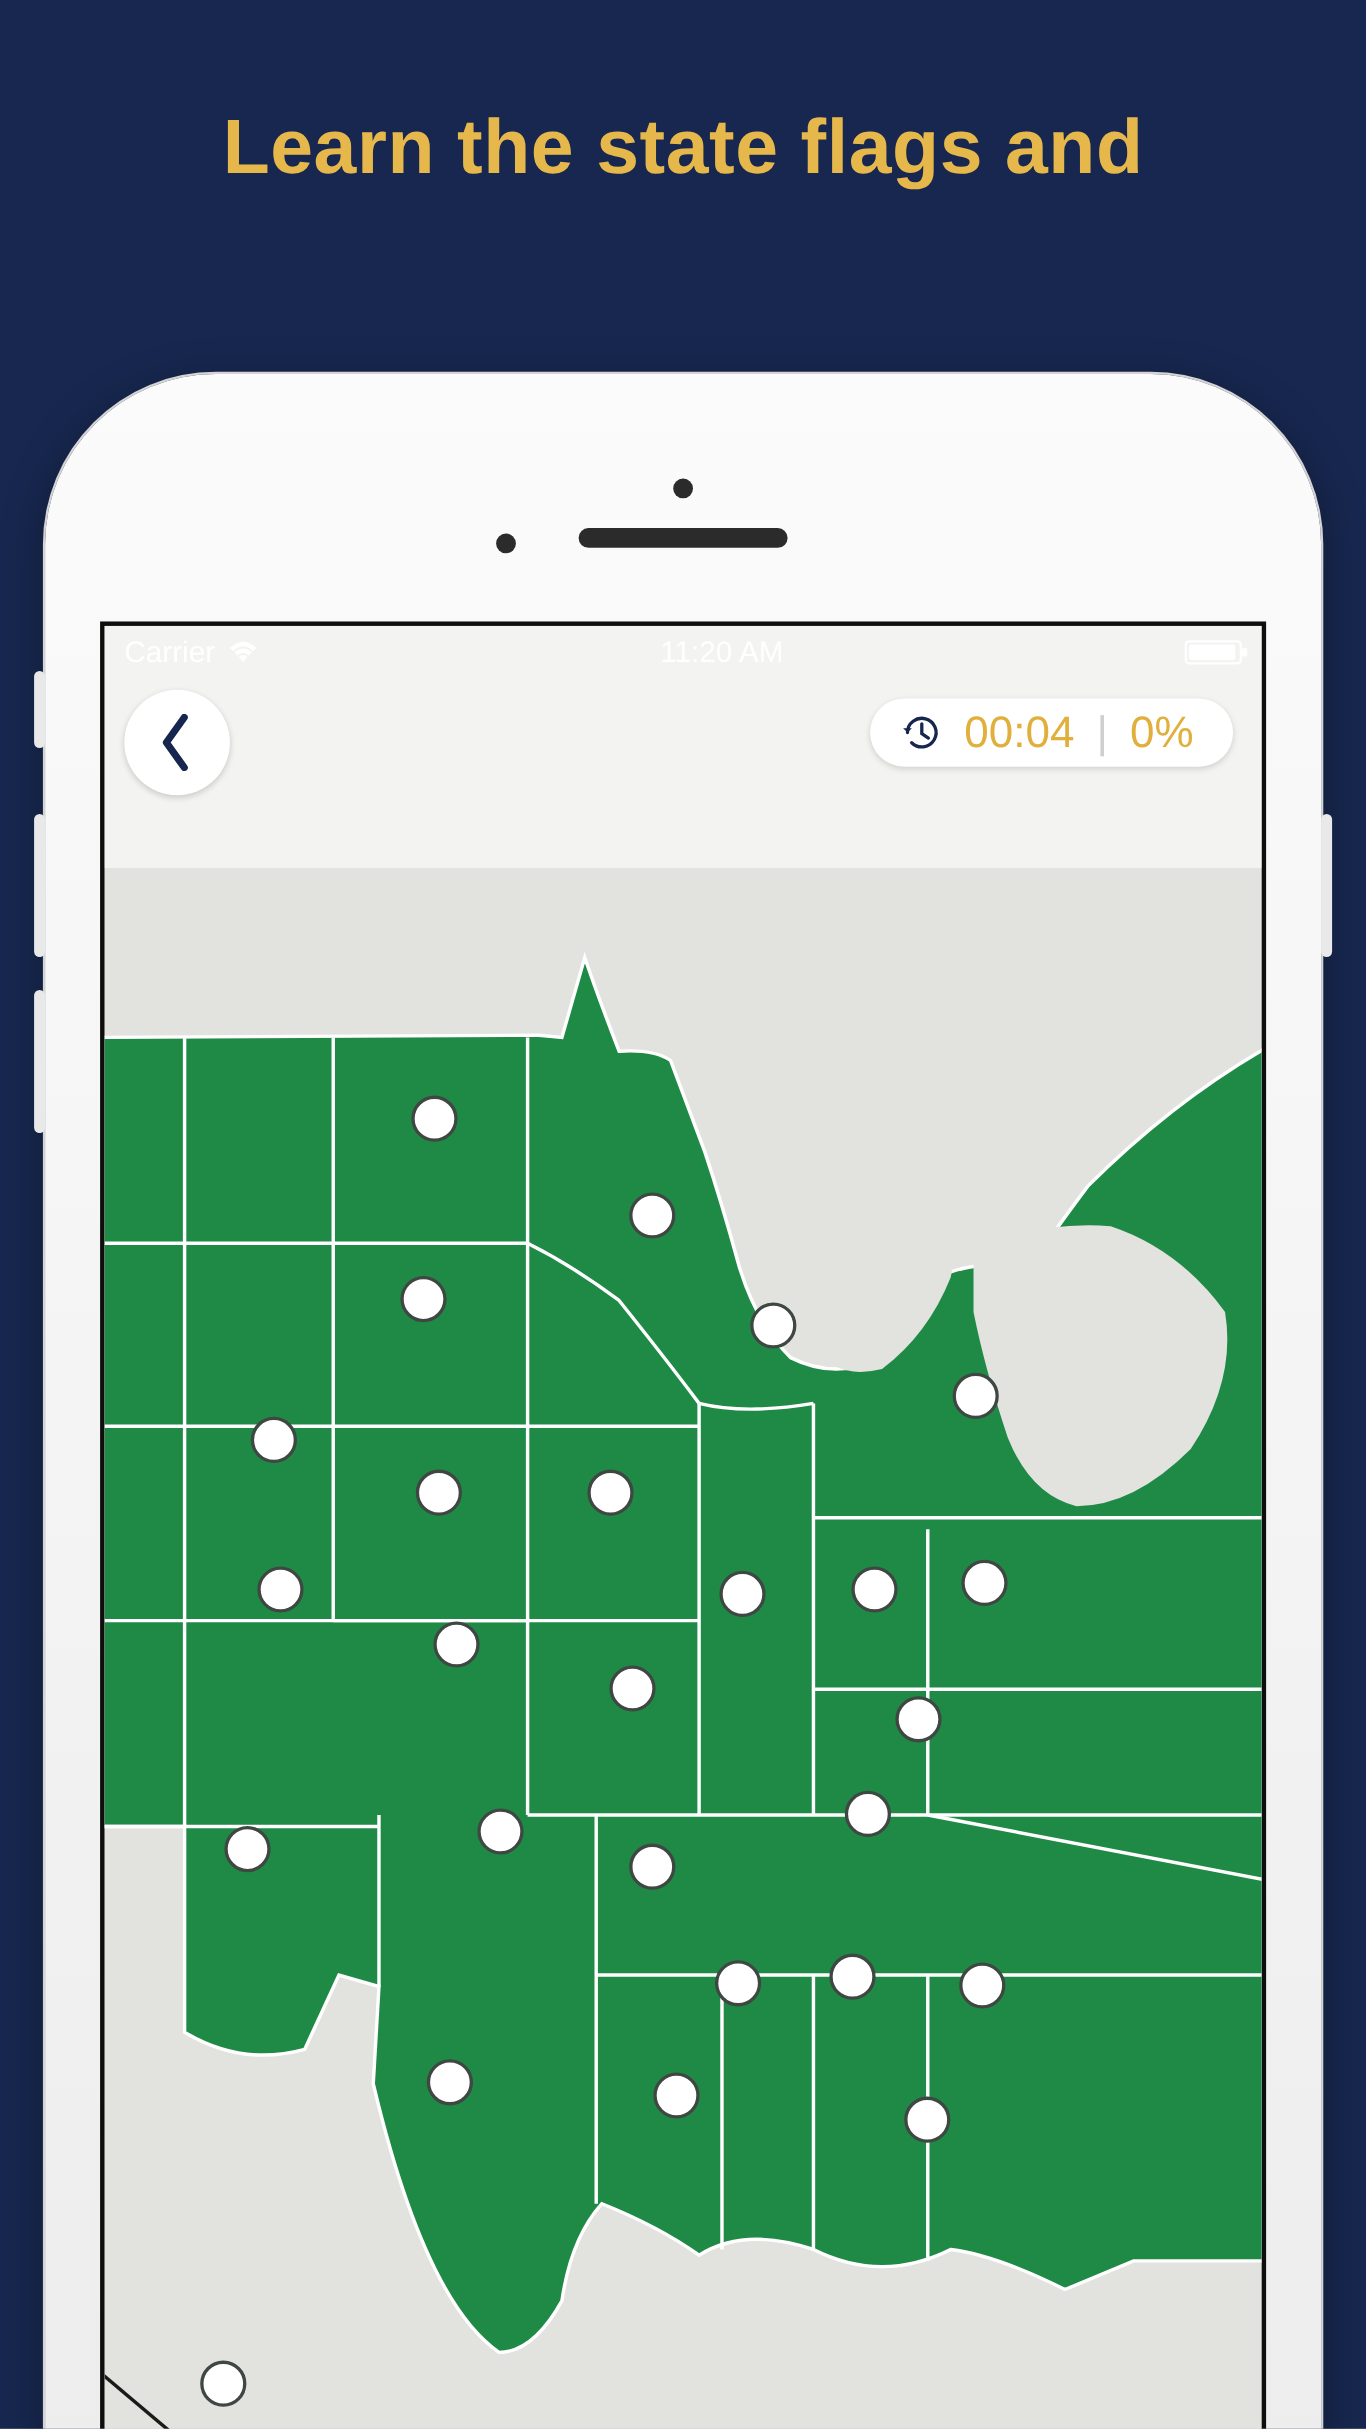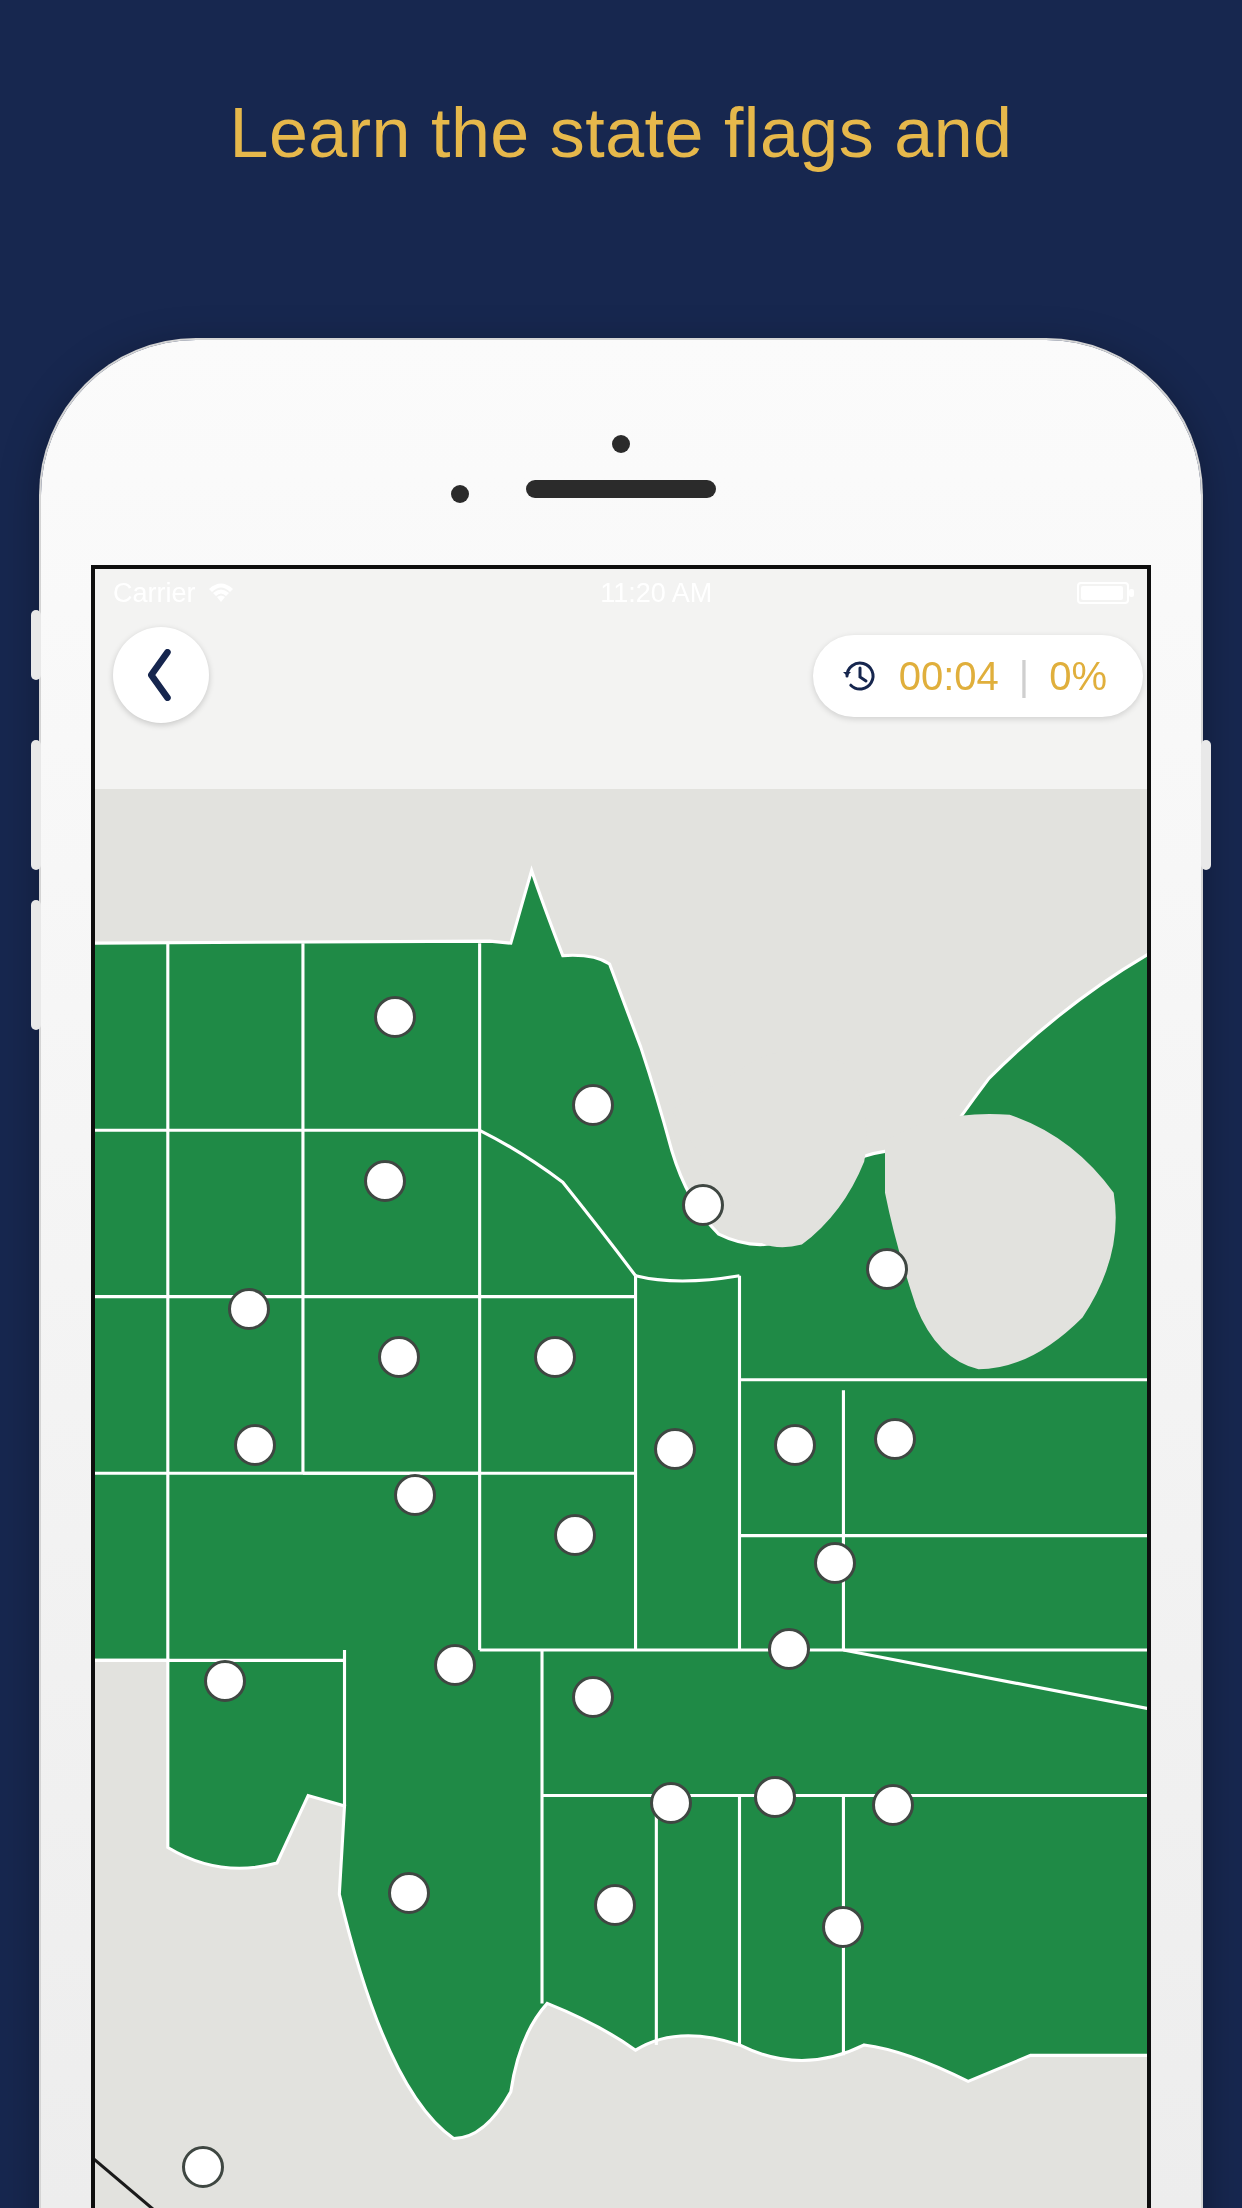--- a/index.html
+++ b/index.html
@@ -6,21 +6,21 @@
   html, body { width: 1242px; height: 2208px; overflow: hidden; font-family: -apple-system, Helvetica, Arial, sans-serif; }
   body { background: #17274f; position: relative; }
 
   .promo-headline {
     position: absolute;
     top: 90px;
     left: 0; right: 0;
     text-align: center;
     color: #e6b84b;
     font-size: 70px;
-    font-weight: 400;
+    font-weight: 700;
     line-height: 1.25;
     letter-spacing: 0.5px;
   }
 
   
   .phone {
     position: absolute;
     top: 340px;
     left: 50%;
     transform: translateX(-50%);
@@ -122,22 +122,22 @@
     border-radius: 50%;
     background: #fff;
     box-shadow: 0 2px 6px rgba(0,0,0,0.18);
     display: flex; align-items: center; justify-content: center;
     z-index: 50;
   }
   .back-btn svg { width: 34px; height: 52px; }
 
   .timer-pill {
     position: absolute;
-    top: 66px; right: 4px;
-    height: 82px;
+    top: 66px; right: 26px;
+    height: 62px;
     padding: 0 36px 0 28px;
     border-radius: 42px;
     background: #fff;
     box-shadow: 0 2px 6px rgba(0,0,0,0.15);
     display: flex; align-items: center;
     gap: 20px;
     z-index: 50;
     color: #e0af3c;
     font-size: 40px;
     font-weight: 500;

